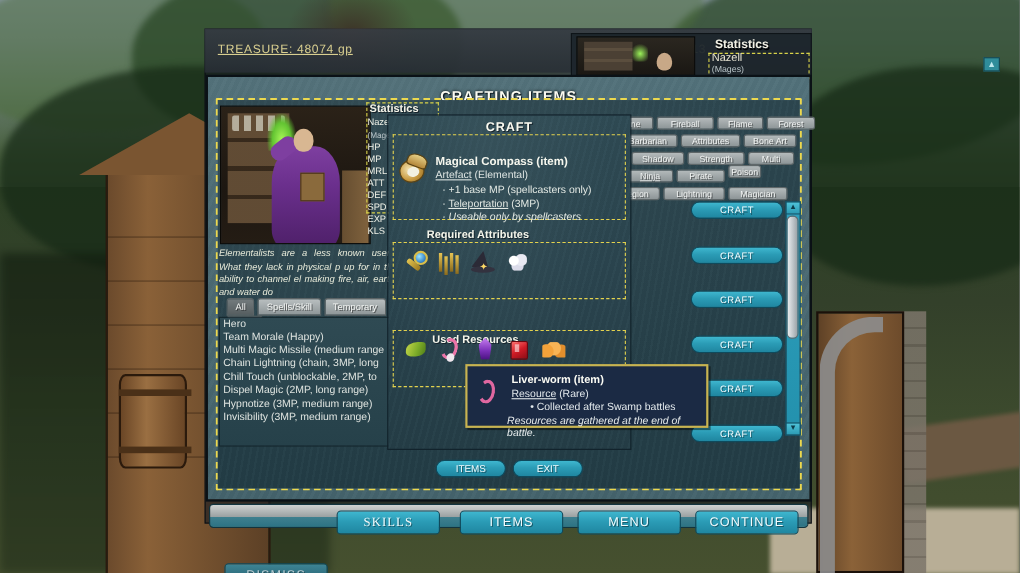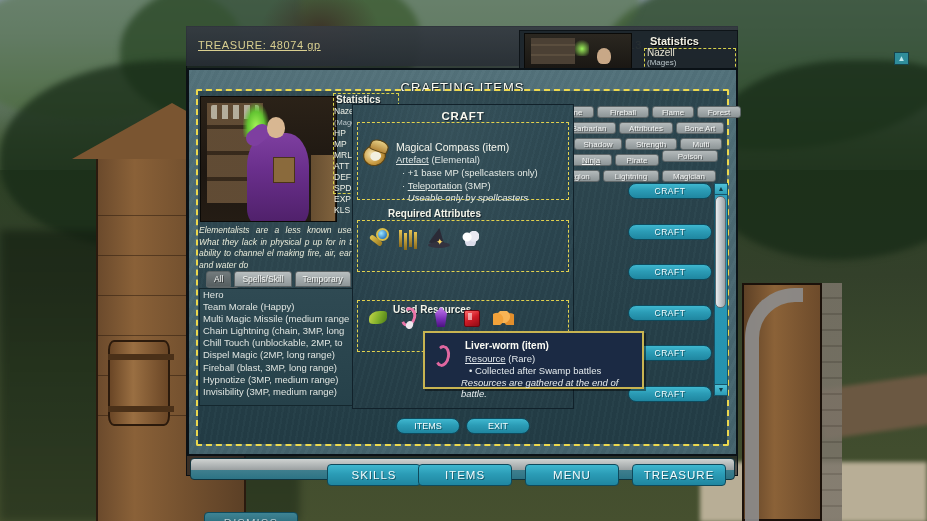--- a/index.html
+++ b/index.html
@@ -138,21 +138,21 @@
   .craftwin {
     position:absolute; left:187px; top:68px; width:551px; height:388px;
     background:
       radial-gradient(ellipse at 30% 20%, rgba(92,116,122,0.22), rgba(0,0,0,0) 60%),
       repeating-linear-gradient(115deg, rgba(255,255,255,0.018) 0 3px, rgba(0,0,0,0.02) 3px 7px),
       linear-gradient(180deg,#52717a 0%,#4b6a73 35%,#44636c 100%);
     border:2px solid #0a1116;
   }
   .craftwin-title {
     position:absolute; left:0; top:10px; width:100%; text-align:center;
-    color:#fbfbf2; font-size:13px; font-weight:normal; letter-spacing:1px;
+    color:#fbfbf2; font-size:13px; font-weight:bold; letter-spacing:1px;
     text-shadow: 1px 1px 0 #142028, 0 0 3px #000;
   }
   .dashed-frame {
     position:absolute; left:196px; top:89px; width:533px; height:357px;
     border:2px dashed #ecd84e;
     border-radius:2px;
   }
   .inner-dark {
     position:absolute; left:198px; top:91px; width:529px; height:353px;
     background:
@@ -271,21 +271,21 @@
     content:""; position:absolute; left:6px; top:6px; width:11px; height:9px;
     background:#f2f0e0; border-radius:50%;
   }
   .compass-lid {
     position:absolute; left:7px; top:-3px; width:19px; height:12px;
     background: linear-gradient(180deg,#e5cf86,#b5873a);
     border:1px solid #5d4312; border-radius:50% 50% 20% 20%;
     transform: rotate(20deg);
   }
 
-  .item-name { position:absolute; left:396px; top:141px; color:#f6f7ee; font-size:10.5px; font-weight:normal; }
+  .item-name { position:absolute; left:396px; top:141px; color:#f6f7ee; font-size:10.5px; font-weight:bold; }
   .item-type { position:absolute; left:396px; top:154px; color:#dde4e2; font-size:9.5px; }
   .item-type u { text-decoration: underline; text-decoration-style: solid; }
   .item-bullets { position:absolute; left:402px; top:167px; width:166px; color:#e3e9e4; font-size:9.5px; line-height:12.6px; }
   .item-bullets .bu { white-space:nowrap; }
   .item-bullets .ita { font-style:italic; }
 
   .section-label {
     position:absolute; color:#f4f5ea; font-size:10px; font-weight:bold;
     text-shadow:1px 1px 0 #16232b;
   }
@@ -363,21 +363,21 @@
     box-shadow: 2px 2px 0 rgba(0,0,0,.45);
   }
   .tt-icon { position:absolute; left:8px; top:12px; width:22px; height:28px; }
   .tt-worm {
     position:absolute; left:2px; top:0px; width:15px; height:22px;
     border:3px solid #e067a0; border-left-color:transparent; border-radius:50%;
     transform: rotate(10deg);
   }
   .tt-name { position:absolute; left:40px; top:7px; color:#fbfbf4; font-size:10px; font-weight:bold; }
   .tt-type { position:absolute; left:40px; top:20px; color:#e2e8ec; font-size:9.5px; }
-  .tt-bullet { position:absolute; left:44px; top:32px; color:#e3e9ec; font-size:9.5px; }
+  .tt-bullet { position:absolute; left:57px; top:32px; color:#e3e9ec; font-size:9.5px; }
   .tt-note { position:absolute; left:36px; top:44px; color:#e6ebec; font-size:9.5px; font-style:italic; }
 
   
   .classgrid { position:absolute; left:560px; top:106px; width:172px; height:76px; }
   .classgrid .cb {
     position:absolute; height:12px; line-height:11px;
     background: linear-gradient(180deg,#b4babb,#8d9597);
     border:1px solid #5f6769; border-radius:3px;
     color:#f0f2f1; font-size:8px; text-align:center;
     text-shadow:1px 1px 0 rgba(0,0,0,.45);
@@ -521,39 +521,38 @@
       <div class="tab">Item</div>
     </div>
 
   <div class="listbox" id="list-host">
       <div class="row">Hero</div>
       <div class="row">Team Morale (Happy)</div>
       <div class="row">Multi Magic Missile (medium range</div>
       <div class="row">Chain Lightning (chain, 3MP, long</div>
       <div class="row">Chill Touch (unblockable, 2MP, to</div>
       <div class="row">Dispel Magic (2MP, long range)</div>
-      <div class="row">Fireball (blast, 3MP, long range)</div>
       <div class="row">Hypnotize (3MP, medium range)</div>
       <div class="row">Invisibility (3MP, medium range)</div>
     </div>
 
   <div class="classgrid" id="classgrid-host">
       <div class="cb" style="left: 0px; top: 0px; width: 34px;">ine</div>
       <div class="cb" style="left: 37px; top: 0px; width: 52px;">Fireball</div>
       <div class="cb" style="left: 92px; top: 0px; width: 42px;">Flame</div>
       <div class="cb" style="left: 137px; top: 0px; width: 44px;">Forest</div>
       <div class="cb" style="left: 2px; top: 16px; width: 54px;">Barbarian</div>
       <div class="cb" style="left: 59px; top: 16px; width: 54px;">Attributes</div>
       <div class="cb" style="left: 116px; top: 16px; width: 48px;">Bone Art</div>
       <div class="cb" style="left: 14px; top: 32px; width: 48px;">Shadow</div>
       <div class="cb" style="left: 65px; top: 32px; width: 52px;">Strength</div>
       <div class="cb" style="left: 120px; top: 32px; width: 42px;">Multi</div>
       <div class="cb" style="left: 10px; top: 48px; width: 42px; text-decoration: underline;">Ninja</div>
       <div class="cb" style="left: 55px; top: 48px; width: 44px;">Pirate</div>
-      <div class="cb" style="left: 102px; top: 44px; width: 56px;">Poison</div>
+      <div class="cb" style="left: 102px; top: 44px; width: 30px;">Poison</div>
       <div class="cb" style="left: 0px; top: 64px; width: 40px;">egion</div>
       <div class="cb" style="left: 43px; top: 64px; width: 56px;">Lightning</div>
       <div class="cb" style="left: 102px; top: 64px; width: 54px;">Magician</div>
     </div>
 
   <div class="craftcol" id="craftcol-host">
       <div class="btn-teal" style="top: 0px;">CRAFT</div>
       <div class="btn-teal" style="top: 41px;">CRAFT</div>
       <div class="btn-teal" style="top: 81px;">CRAFT</div>
       <div class="btn-teal" style="top: 122px;">CRAFT</div>
@@ -644,19 +643,19 @@
       <u>Resource</u>
       <span>(Rare)</span>
     </div>
     <div class="tt-bullet">• Collected after Swamp battles</div>
     <div class="tt-note">Resources are gathered at the end of battle.</div>
   </div>
 
   <div class="bottombar"></div>
   <div class="mainbtns" id="mainbtns-host">
       <div class="btn-teal dim" style="left: 0px; margin-top: 48px;">DISMISS</div>
-      <div class="btn-teal" style="left: 123px;">SKILLS</div>
+      <div class="btn-teal" style="left: 102px; font-family: Liberation Serif, serif;">SKILLS</div>
       <div class="btn-teal" style="left: 214px;">ITEMS</div>
       <div class="btn-teal" style="left: 321px;">MENU</div>
-      <div class="btn-teal" style="left: 428px;">TREASURE</div>
+      <div class="btn-teal" style="left: 428px;">CONTINUE</div>
     </div>
 
 </div>
 
 </body></html>

